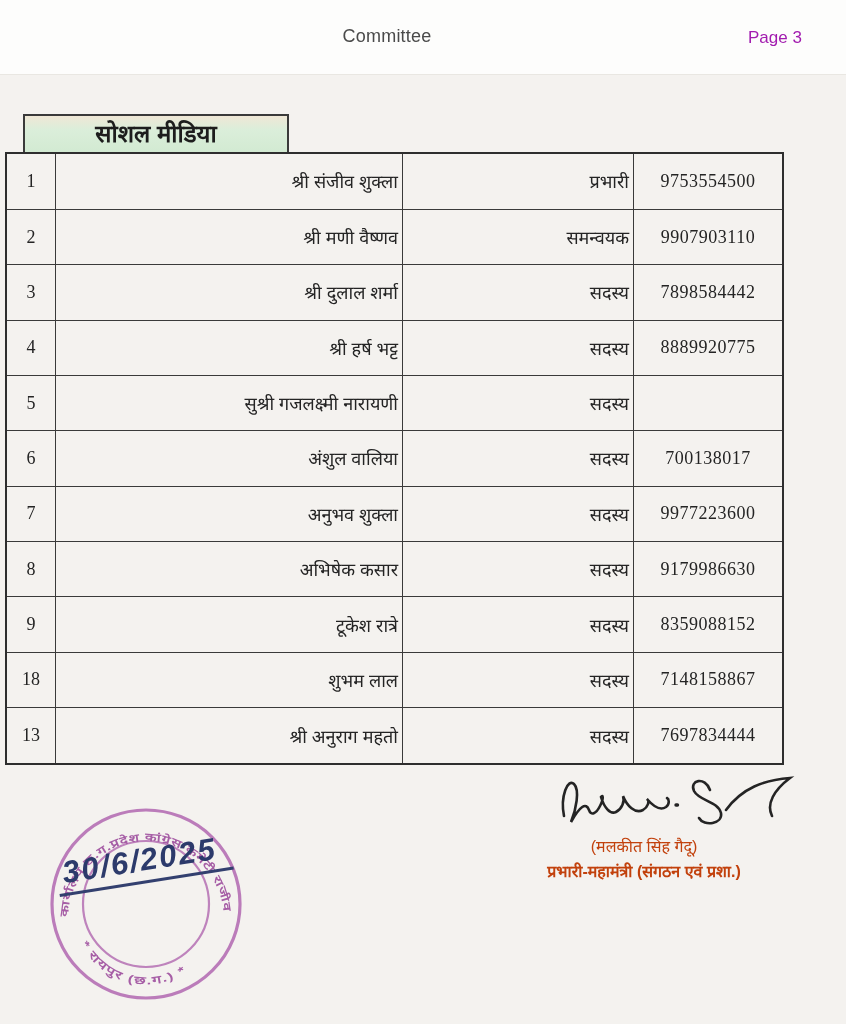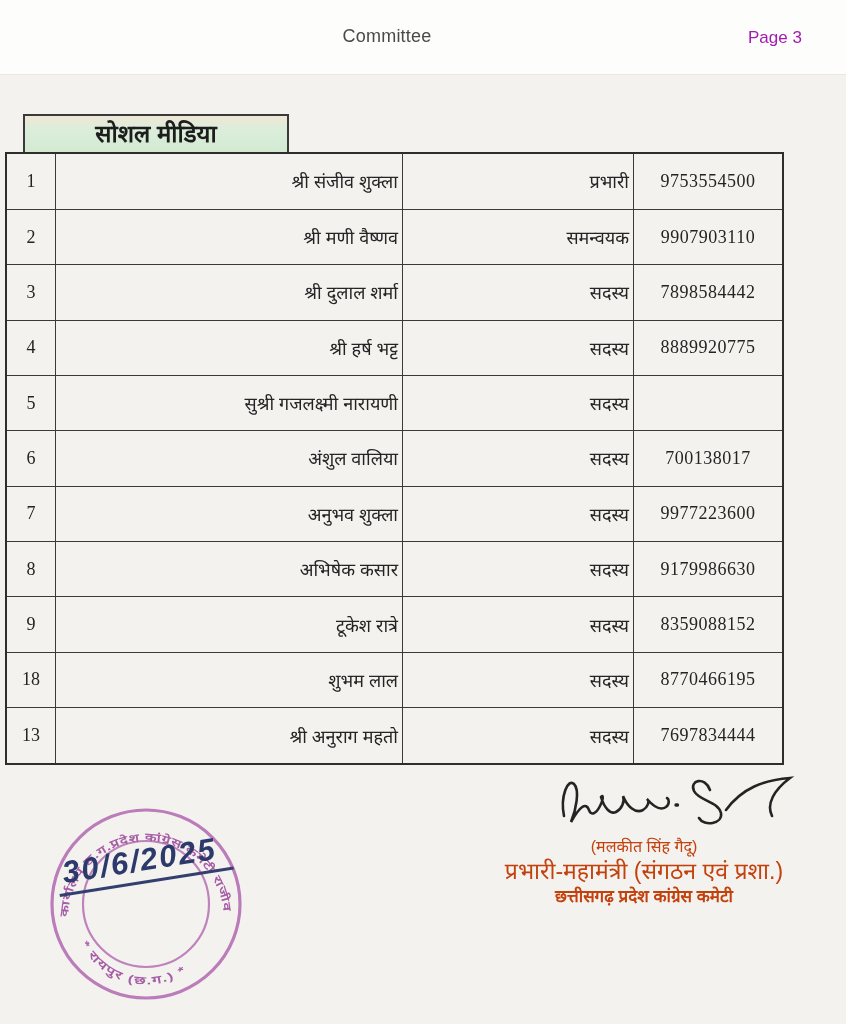--- a/index.html
+++ b/index.html
@@ -54,21 +54,21 @@
     color:#2c3a6b;letter-spacing:2px;
     border-bottom:3px solid #33406f;
     padding:0 14px 2px 6px;white-space:nowrap;
   }
   .signature-svg{position:absolute;left:558px;top:770px;width:240px;height:62px;}
   .sig-block{
     position:absolute;left:464px;top:834px;width:360px;
     text-align:center;color:#c2410c;line-height:25px;
   }
   .sig-name{font-size:16px;}
-  .sig-designation{font-size:23px;font-weight:normal;}
+  .sig-designation{font-size:16px;font-weight:bold;}
   .sig-org{font-size:17px;font-weight:bold;}
 </style>
 </head>
 <body>
 
 <div class="top-strip"></div>
 
 <div class="hdr-committee">Committee</div>
 <div class="hdr-page">Page 3</div>
 
@@ -129,21 +129,21 @@
       <tr>
     <td class="c-serial">9</td>
     <td class="c-name">टूकेश रात्रे</td>
     <td class="c-role">सदस्य</td>
     <td class="c-phone">8359088152</td>
   </tr>
       <tr>
     <td class="c-serial">18</td>
     <td class="c-name">शुभम लाल</td>
     <td class="c-role">सदस्य</td>
-    <td class="c-phone">8770466195</td>
+    <td class="c-phone">7148158867</td>
   </tr>
       <tr>
     <td class="c-serial">13</td>
     <td class="c-name">श्री अनुराग महतो</td>
     <td class="c-role">सदस्य</td>
     <td class="c-phone">7697834444</td>
   </tr>
     </tbody>
 </table>
 
@@ -174,14 +174,13 @@
            C90,37 92,31 89,29 C95,36 102,41 108,37
            C112,34 111,29 109,28" fill="none" stroke="#242424" stroke-width="2.6" stroke-linecap="round"></path>
   <path d="M118,35 l1.5,0" fill="none" stroke="#242424" stroke-width="3.4" stroke-linecap="round"></path>
   <path d="M152,20 C147,6 131,10 136,21 C141,31 160,31 163,43 C165,54 146,57 141,48" fill="none" stroke="#242424" stroke-width="2.6" stroke-linecap="round"></path>
   <path d="M168,40 C184,18 206,10 232,8 C216,20 208,34 214,46" fill="none" stroke="#242424" stroke-width="2.6" stroke-linecap="round"></path>
 </svg>
 
 <div class="sig-block">
   <div class="sig-name">(मलकीत सिंह गैदू)</div>
   <div class="sig-designation">प्रभारी-महामंत्री (संगठन एवं प्रशा.)</div>
-  <div class="sig-org">छत्तीसगढ़ प्रदेश कांग्रेस कमेटी</div>
 </div>
 
 </body></html>

